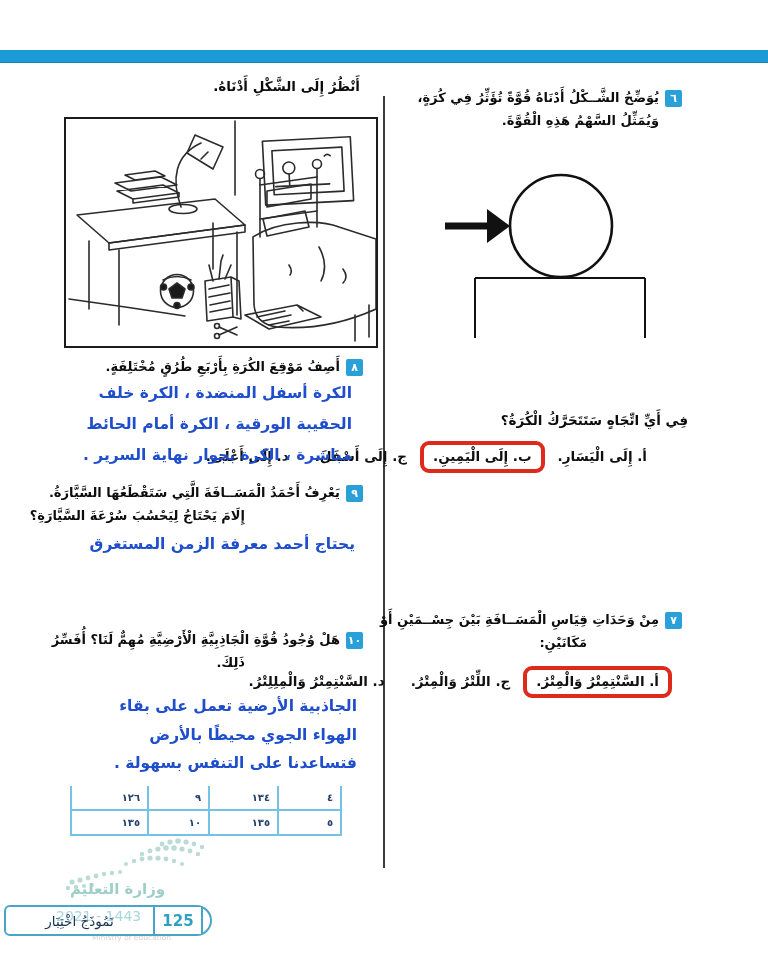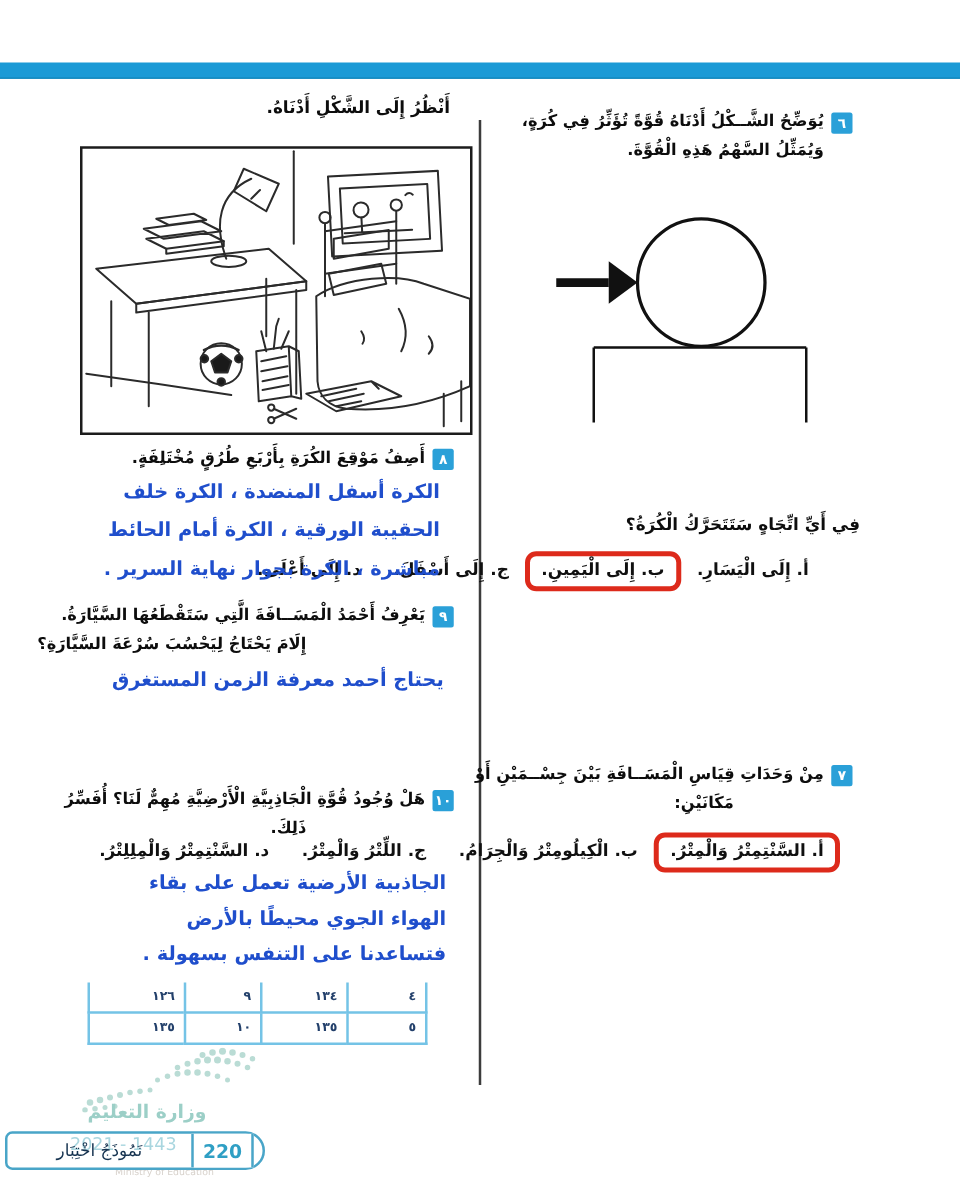--- a/index.html
+++ b/index.html
@@ -79,21 +79,20 @@
   <div class="qhead" style="right:86px;top:608px;width:296px;">
     <div class="badge">٧</div>
     <div class="qtext" style="width:272px;">
       <span class="nowrap">مِنْ وَحَدَاتِ قِيَاسِ الْمَسَــافَةِ بَيْنَ جِسْــمَيْنِ أَوْ</span>
       <span class="indent2">مَكَانَيْنِ:</span>
     </div>
   </div>
 
   <div class="opts opts-q7" style="right:96px;top:666px;">
     <div class="option selected">أ. السَّنْتِمِتْرُ وَالْمِتْرُ.</div>
-    <div class="option">ب. الْكِيلُومِتْرُ وَالْجِرَامُ.</div>
     <div class="option">ج. اللِّتْرُ وَالْمِتْرُ.</div>
     <div class="option">د. السَّنْتِمِتْرُ وَالْمِلِلِتْرُ.</div>
   </div>
 
   <div class="heading-left" style="right:408px;top:78px;">أَنْظُرُ إِلَى الشَّكْلِ أَدْنَاهُ.</div>
 
   <div class="figbox">
     <svg width="309" height="226" viewBox="0 0 309 226" fill="none" stroke="#2b2b2b" stroke-width="1.6" stroke-linecap="round" stroke-linejoin="round">
 
       <path d="M168,2 L168,76"></path>
@@ -253,17 +252,17 @@
         <circle cx="14" cy="49" r="2.2"></circle>
         <circle cx="22" cy="48" r="2.0"></circle>
         <circle cx="30" cy="47" r="2.0"></circle>
     </g>
   </svg>
   <div class="wm-ar">وزارة التعليم</div>
   <div class="wm-en">Ministry of Education</div>
   <div class="wm-year">2021 - 1443</div>
 
   <div class="footer-pill">
-    <div class="pill-num">220</div>
+    <div class="pill-num">125</div>
     <div class="pill-label">نَمُوذَجُ اخْتِبَار</div>
   </div>
 
 </div>
 
 </body></html>

